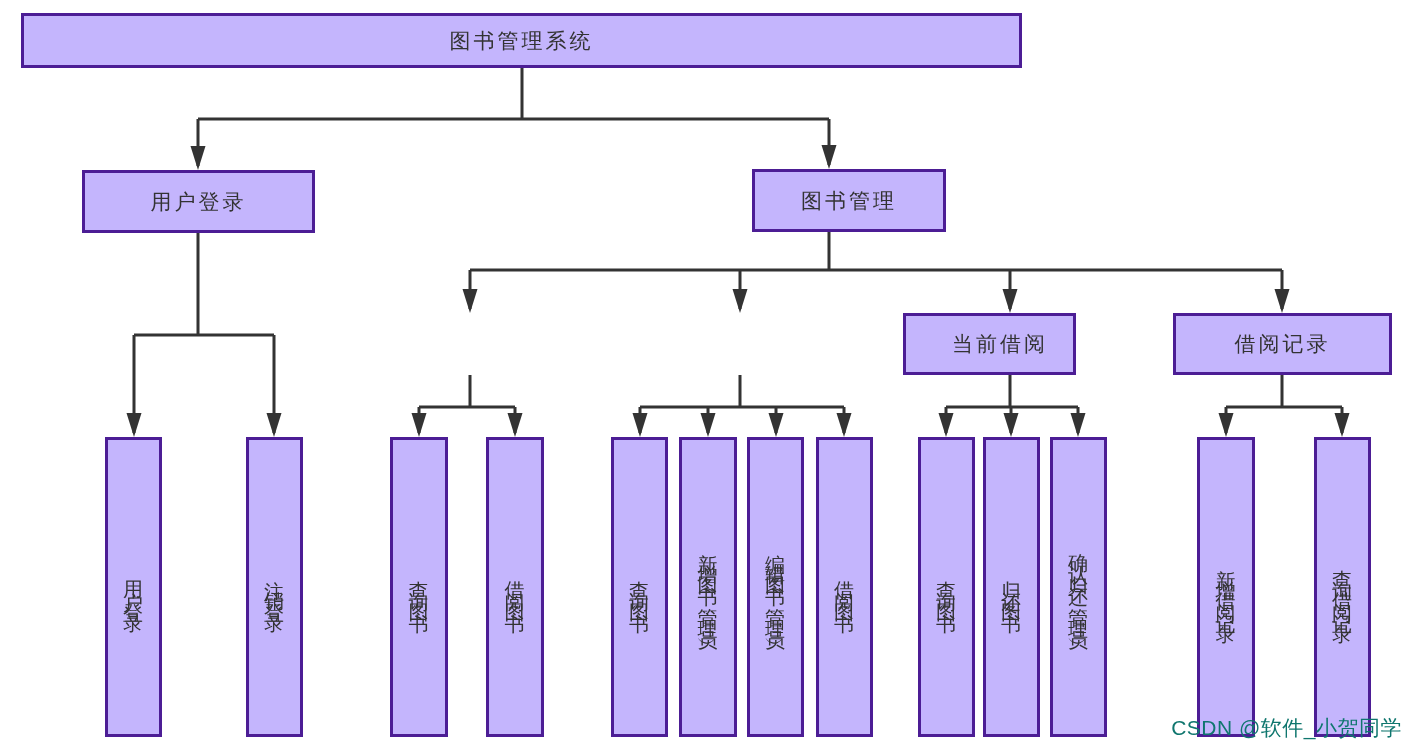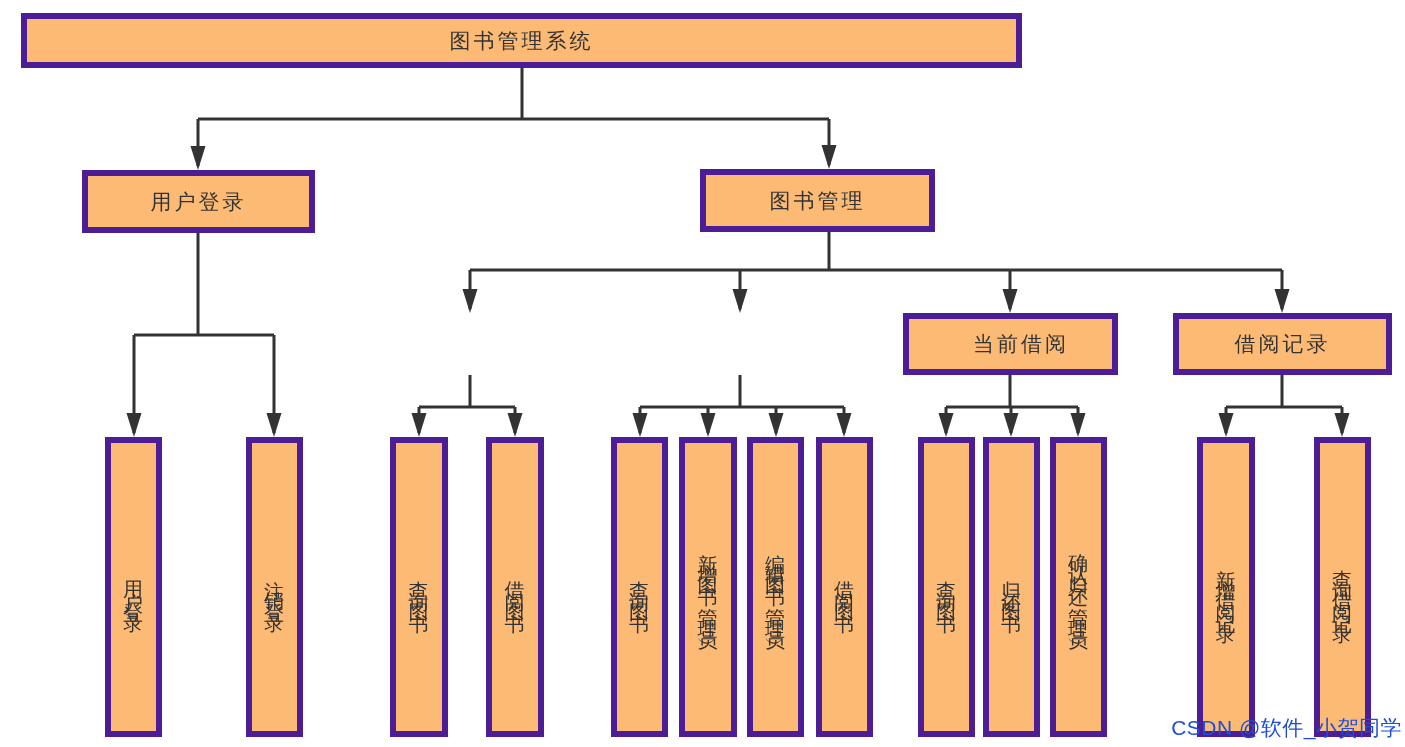--- a/index.html
+++ b/index.html
@@ -14,22 +14,22 @@
   }
   .wires {
     position: absolute;
     left: 0; top: 0;
     width: 1405px; height: 747px;
     z-index: 1;
   }
   .box {
     position: absolute;
     box-sizing: border-box;
-    background: #fdba74;
-    border: 6px solid #4c1d95;
+    background: #c4b5fd;
+    border: 3px solid #4c1d95;
     display: flex;
     align-items: center;
     justify-content: center;
     z-index: 2;
   }
   .h-label {
     font-size: 21px;
     letter-spacing: 3px;
     white-space: nowrap;
   }
@@ -37,46 +37,46 @@
     top: 437px;
     height: 300px;
     writing-mode: vertical-rl;
     text-orientation: mixed;
     font-size: 20px;
     line-height: 1;
     letter-spacing: 11px;
   }
   .root-box   { left: 21px;  top: 13px;  width: 1001px; height: 55px; }
   .lv2-a      { left: 82px;  top: 170px; width: 233px;  height: 63px; }
-  .lv2-b      { left: 700px; top: 169px; width: 235px;  height: 63px; }
+  .lv2-b      { left: 752px; top: 169px; width: 194px;  height: 63px; }
   .lv3        { top: 313px; height: 62px; }
   .lv3-a      { left: 363px;  width: 215px; }
   .lv3-b      { left: 633px;  width: 215px; }
-  .lv3-c      { left: 903px;  width: 215px; padding-left: 21px; }
+  .lv3-c      { left: 903px;  width: 173px; padding-left: 21px; }
   .lv3-d      { left: 1173px; width: 219px; }
   .leaf-ul1 { left: 105px;  width: 57px; }
   .leaf-ul2 { left: 246px;  width: 57px; }
   .leaf-xs1 { left: 390px;  width: 58px; }
   .leaf-xs2 { left: 486px;  width: 58px; }
   .leaf-tj1 { left: 611px;  width: 57px; }
   .leaf-tj2 { left: 679px;  width: 58px; }
   .leaf-tj3 { left: 747px;  width: 57px; }
   .leaf-tj4 { left: 816px;  width: 57px; }
   .leaf-dq1 { left: 918px;  width: 57px; }
   .leaf-dq2 { left: 983px;  width: 57px; }
   .leaf-dq3 { left: 1050px; width: 57px; }
   .leaf-jl1 { left: 1197px; width: 58px; }
   .leaf-jl2 { left: 1314px; width: 57px; }
   .watermark {
     position: absolute;
     right: 3px;
     bottom: 5px;
     z-index: 3;
     font-size: 21px;
-    color: #1d4ed8;
+    color: #0f766e;
     letter-spacing: 0.5px;
     white-space: nowrap;
   }
 </style>
 </head>
 <body>
 
 <div class="stage">
 
   <svg class="wires" viewBox="0 0 1405 747" xmlns="http://www.w3.org/2000/svg">

